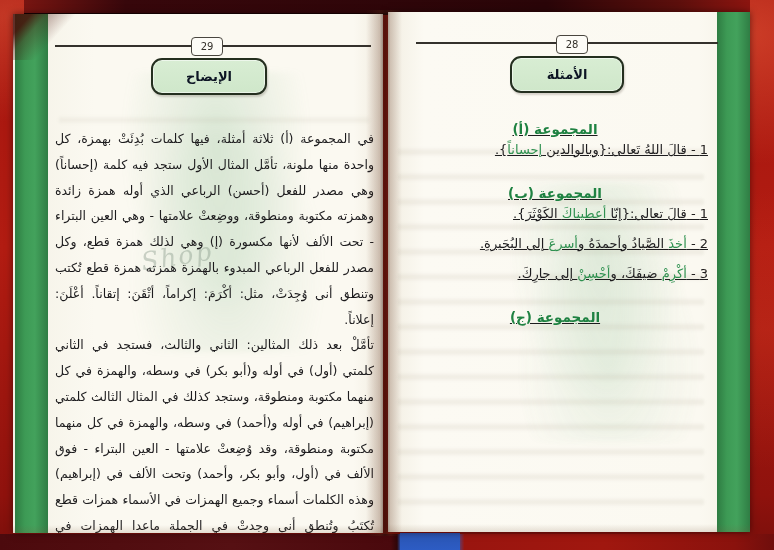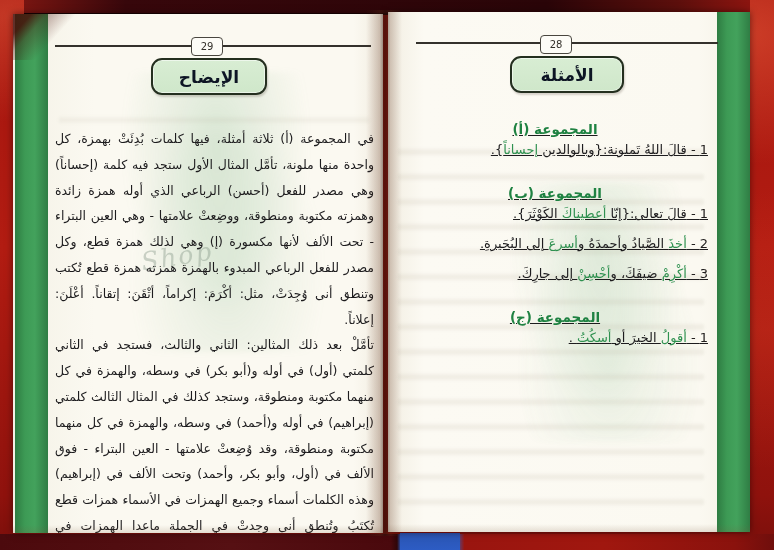--- a/index.html
+++ b/index.html
@@ -46,27 +46,27 @@
   }
   .rule{position:absolute;height:2px;background:#34312c;}
   .page-left  .rule{left:42px;right:12px;top:31px;}
   .page-right .rule{left:28px;right:32px;top:30px;}
   .pnum{
     position:absolute;top:23px;width:30px;height:17px;
     background:#fdfcf7;border:1px solid #49463f;border-radius:4px;
     font-size:10px;color:#33302a;display:flex;align-items:center;justify-content:center;
   }
   .page-left  .pnum{left:178px;}
-  .page-right .pnum{left:152px;}
+  .page-right .pnum{left:168px;}
   .title-box{
     position:absolute;top:44px;height:33px;
     background:linear-gradient(180deg,#d8edd3,#cfe7ca);
     border:2px solid #242f1f;border-radius:11px;
     display:flex;align-items:center;justify-content:center;
-    font-weight:bold;font-size:17px;color:#0d1524;
+    font-weight:bold;font-size:13px;color:#0d1524;
     box-shadow:inset 0 0 0 1px rgba(255,255,255,.55), 1px 2px 2px rgba(40,20,10,.18);
   }
   .page-left  .title-box{left:138px;width:112px;}
   .page-right .title-box{left:122px;width:110px;}
   .body-text{
     position:absolute;right:9px;left:42px;top:112px;
     direction:rtl;text-align:justify;
     font-size:12.5px;line-height:25.8px;color:#1d1c1e;
   }
   .body-text p{margin:0;}
@@ -144,30 +144,29 @@
     <div class="rule"></div>
     <div class="pnum">
       <span>28</span>
     </div>
     <div class="title-box">
       <span>الأمثلة</span>
     </div>
     <div class="content-right">
         <div class="group">
           <div class="group-heading">المجموعة (أ)</div>
-          <div class="item"><span class="item-num">1 - </span><span>قالَ اللهُ تَملونة:{وبالوالدين </span><span class="hl">إحساناً</span><span>}.</span></div>
+          <div class="item"><span class="item-num">1 - </span><span>قالَ اللهُ تَعالى:{وبالوالدين </span><span class="hl">إحساناً</span><span>}.</span></div>
         </div>
         <div class="group">
           <div class="group-heading">المجموعة (ب)</div>
           <div class="item"><span class="item-num">1 - </span><span>قالَ تعالى:{إنّا </span><span class="hl">أعطيناكَ</span><span> الكَوْثَرَ}.</span></div>
           <div class="item"><span class="item-num">2 - </span><span class="hl">أخذَ</span><span> الصَّيادُ وأحمدَهُ و</span><span class="hl">أسرعَ</span><span> إلى البُحَيرةِ.</span></div>
           <div class="item"><span class="item-num">3 - </span><span class="hl">أكْرِمْ</span><span> ضيفَكَ، و</span><span class="hl">أحْسِنْ</span><span> إلى جارِكَ.</span></div>
         </div>
         <div class="group">
           <div class="group-heading">المجموعة (ج)</div>
-          <div class="item"><span class="item-num">1 - </span><span class="hl">أقولُ</span><span> الخيرَ أو </span><span class="hl">أسكُتُ</span><span> .</span></div>
         </div>
       </div>
     <div class="page-bottom-shade"></div>
   </div>
 
   <div class="gutter"></div>
 </div>
 
 </body></html>

